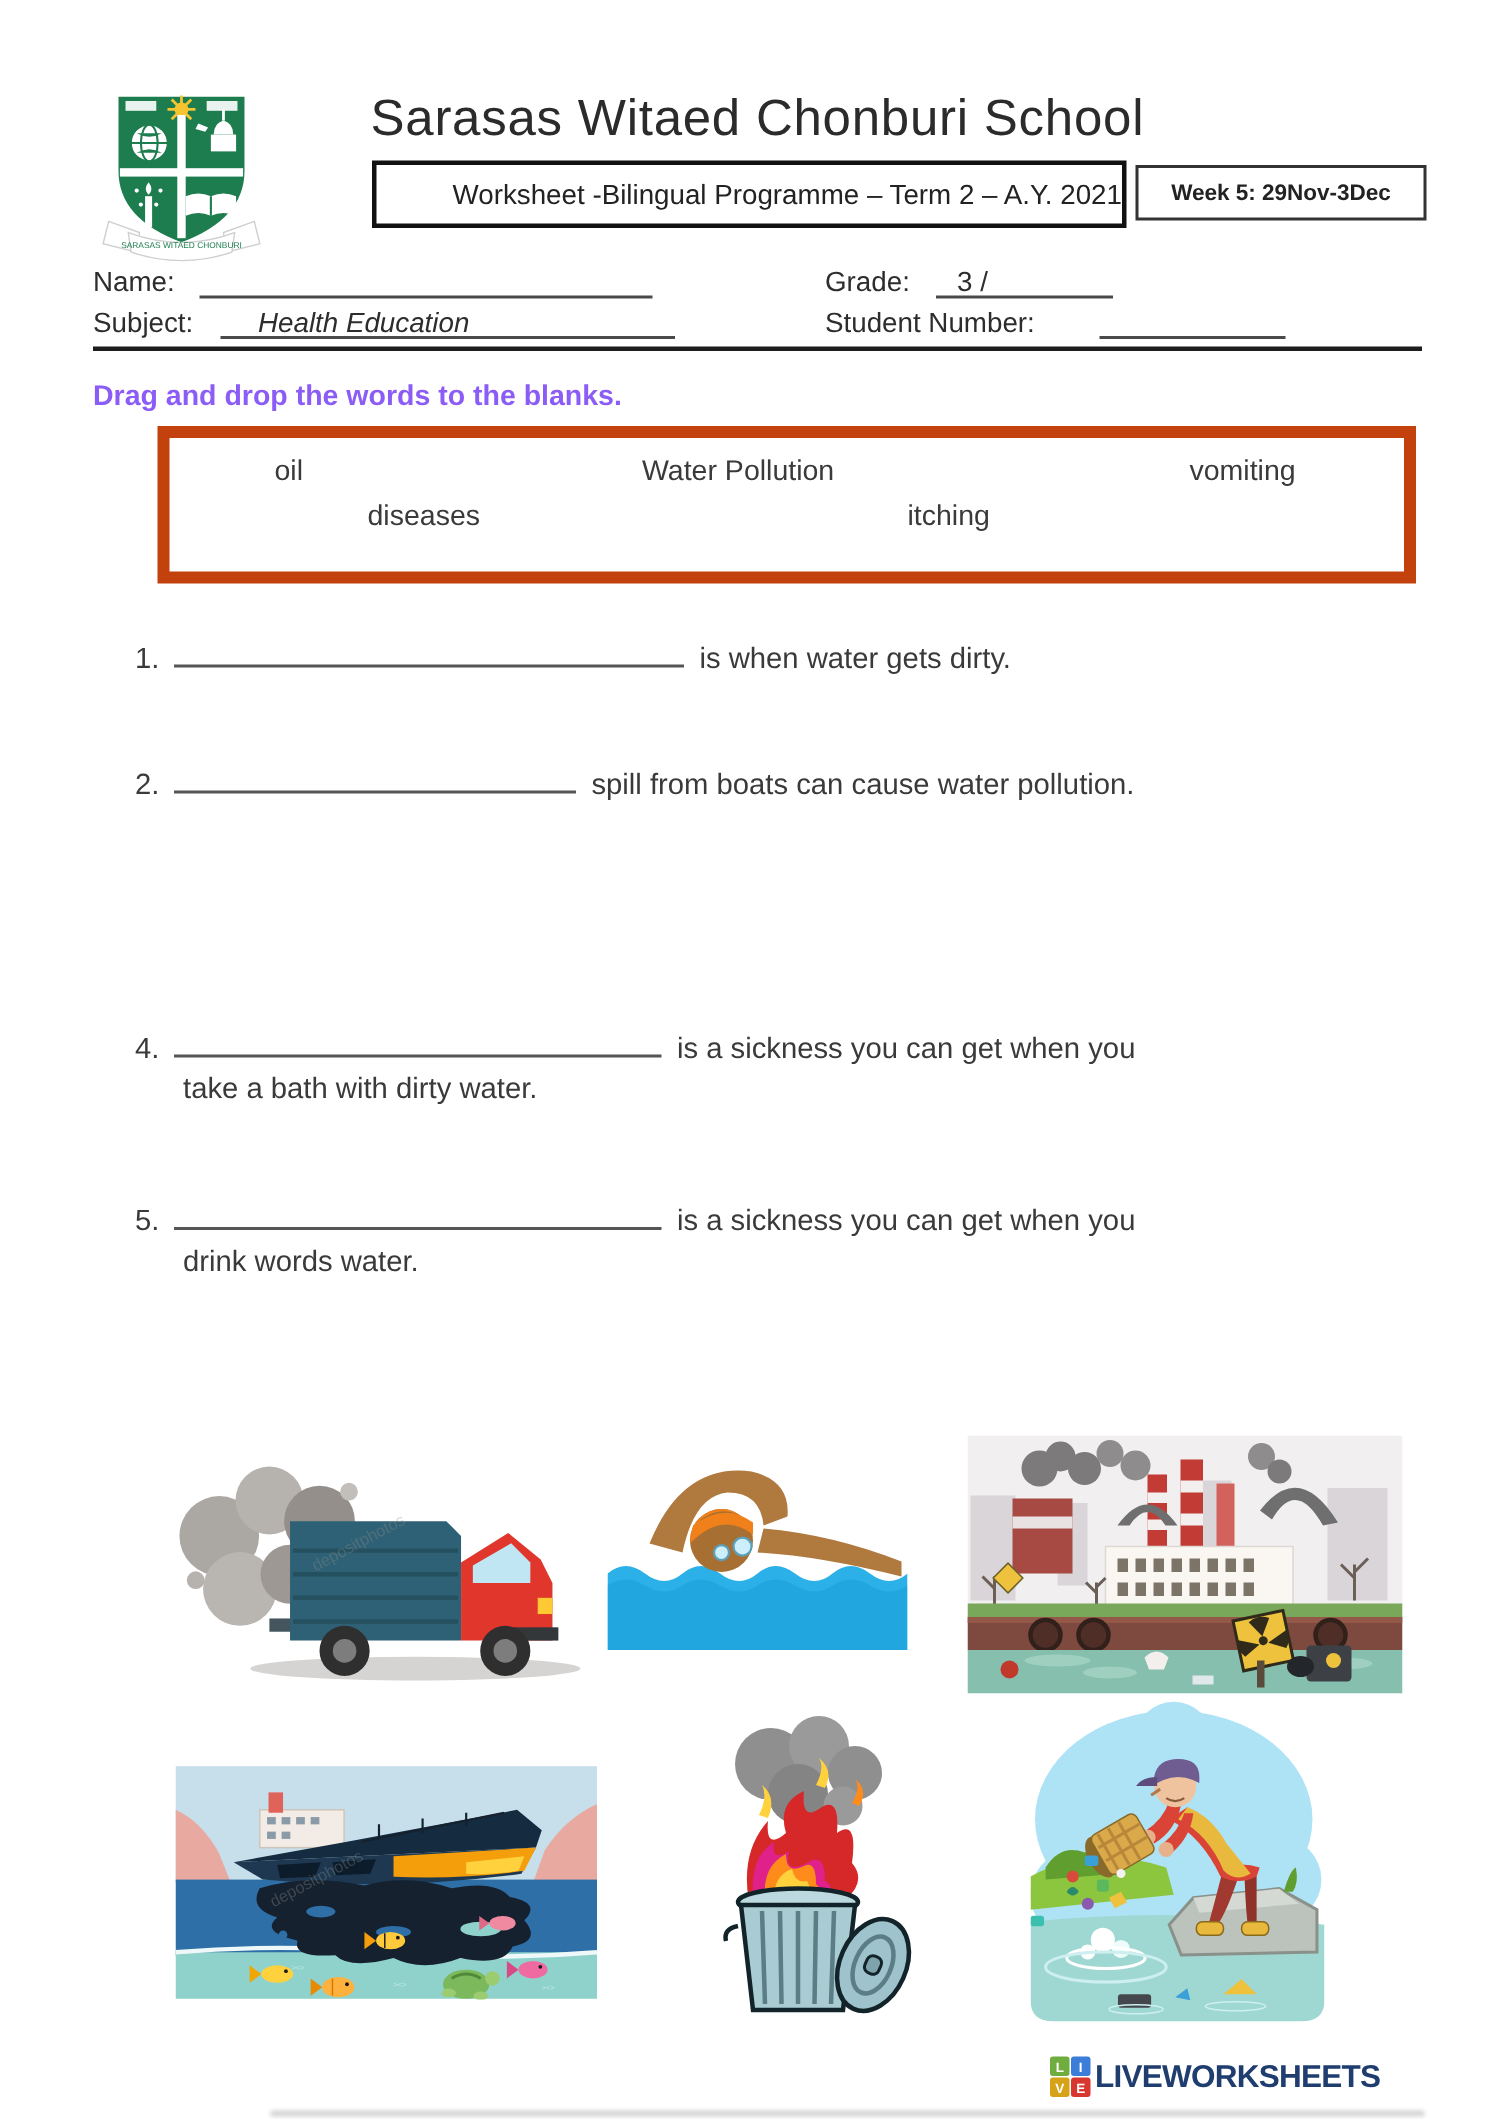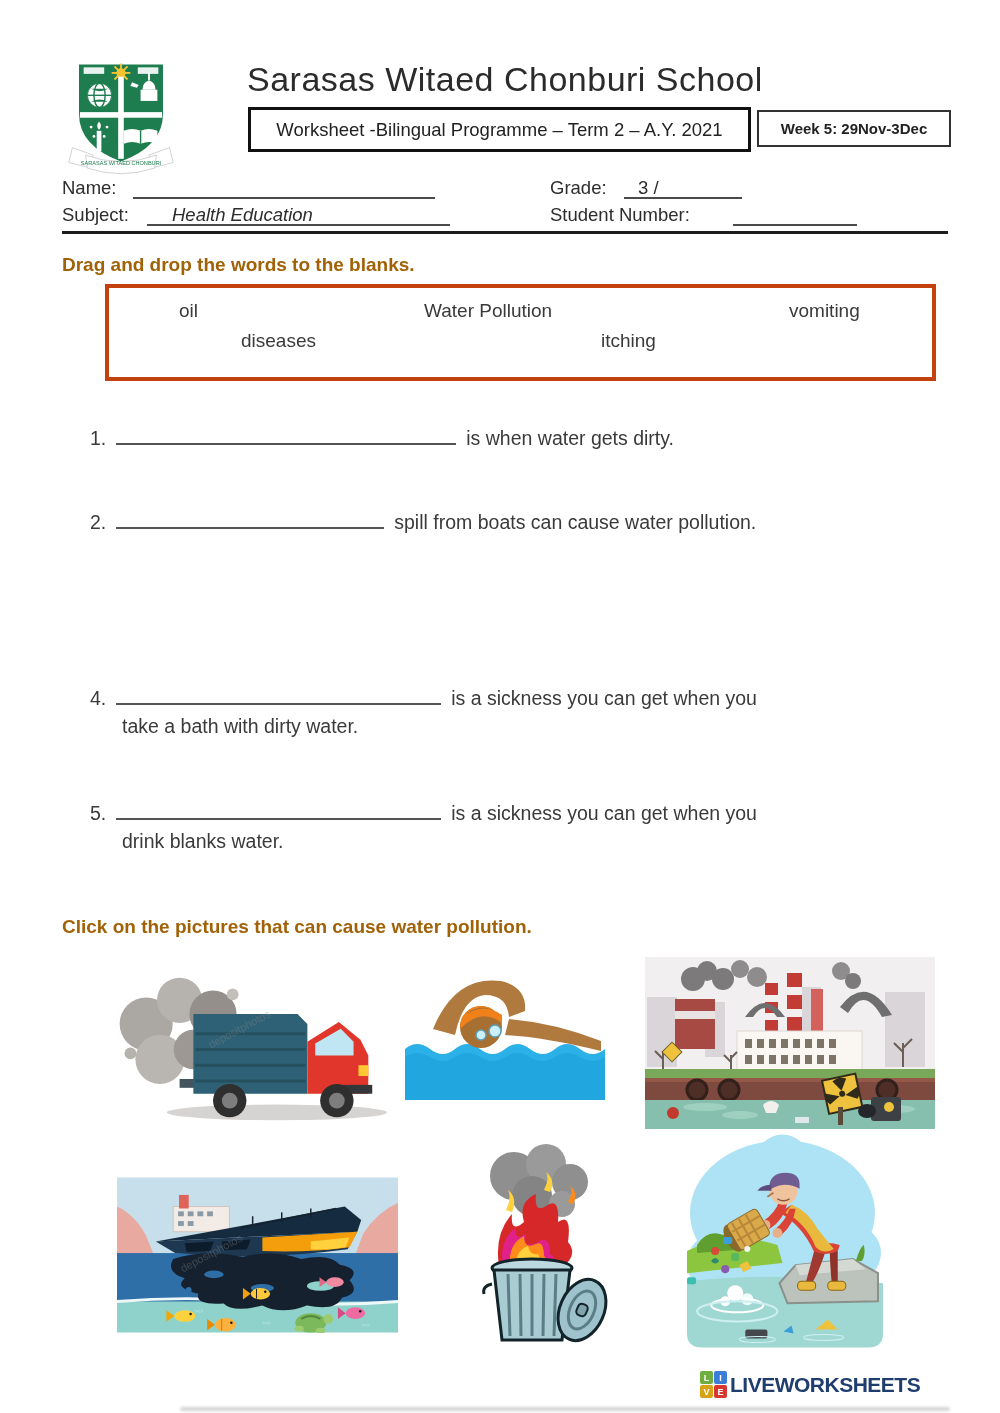--- a/index.html
+++ b/index.html
@@ -7,22 +7,22 @@
         font-family:"Liberation Sans",sans-serif;color:#2f2f2f;}
   .abs{position:absolute;}
   .school-name{font-size:34px;color:#2b2b2b;letter-spacing:.5px;white-space:nowrap;}
   .ws-box{border:3px solid #111;display:flex;align-items:center;justify-content:center;
           font-size:18.5px;color:#222;white-space:nowrap;}
   .week-box{border:2px solid #333;display:flex;align-items:center;justify-content:center;
           font-size:15px;color:#222;white-space:nowrap;}
   .lbl{font-size:18.5px;color:#2d2d2d;white-space:nowrap;}
   .uline{border-bottom:2px solid #4a4a4a;height:1px;}
   .rule{background:#1d1d1d;}
-  .bold-head{font-size:19px;font-weight:bold;color:#a16207;white-space:nowrap;}
-  .wordbox{border:4px solid #c2410c;}
+  .bold-head{font-size:19px;font-weight:bold;color:#8b5cf6;white-space:nowrap;}
+  .wordbox{border:8px solid #c2410c;}
   .bankword{position:absolute;font-size:19px;color:#3a3a3a;cursor:grab;white-space:nowrap;}
   .q{font-size:19.5px;color:#3a3a3a;white-space:nowrap;}
   .q .num{margin-right:10px;}
   .blank{display:inline-block;border-bottom:2px solid #555;height:17px;
          vertical-align:baseline;margin-right:10px;}
   .pic{cursor:pointer;}
   .pic svg{display:block;width:100%;height:100%;}
   .wm{position:absolute;font-size:11px;color:#8a8a8a;opacity:.35;transform:rotate(-28deg);
       pointer-events:none;white-space:nowrap;}
   .lw{display:flex;align-items:center;gap:3px;}
@@ -84,21 +84,21 @@
         <path d="M8,96 L30,104 L28,118 L4,112 Z" fill="#fff" stroke="#cfcfcf"></path>
         <path d="M112,96 L90,104 L92,118 L116,112 Z" fill="#fff" stroke="#cfcfcf"></path>
         <path d="M22,104 Q60,118 98,104 L96,118 Q60,130 24,118 Z" fill="#fff" stroke="#cfcfcf"></path>
         <text x="60" y="115" text-anchor="middle" font-size="6" fill="#1d7d4f">SARASAS WITAED CHONBURI</text>
       </g>
     </svg>
   </div>
 
   <div class="abs school-name" style="left:247px;top:60px;">Sarasas Witaed Chonburi School</div>
 
-  <div class="abs ws-box" style="left:248px;top:107px;width:497px;height:39px;">
+  <div class="abs ws-box" style="left:248px;top:107px;width:497px;height:39px;justify-content:flex-end;">
     <span>Worksheet -Bilingual Programme – Term 2 – A.Y. 2021</span>
   </div>
   <div class="abs week-box" style="left:757px;top:110px;width:190px;height:33px;font-weight:bold;">
     <span>Week 5: 29Nov-3Dec</span>
   </div>
 
   <div class="abs lbl" style="left:62px;top:177px;">Name:</div>
   <div class="abs uline" style="left:133px;top:196px;width:302px;"></div>
 
   <div class="abs lbl" style="left:550px;top:177px;">Grade:</div>
@@ -134,23 +134,22 @@
 
 
   <div class="abs q" style="left:90px;top:686px;">
     <span class="num">4.</span><span class="blank" style="width:325px;"></span><span>is a sickness you can get when you</span>
   </div>
   <div class="abs q" style="left:122px;top:715px;">take a bath with dirty water.</div>
 
   <div class="abs q" style="left:90px;top:801px;">
     <span class="num">5.</span><span class="blank" style="width:325px;"></span><span>is a sickness you can get when you</span>
   </div>
-  <div class="abs q" style="left:122px;top:830px;">drink blanks water.</div>
-
-  <div class="abs bold-head" style="left:62px;top:916px;">Click on the pictures that can cause water pollution.</div>
+  <div class="abs q" style="left:122px;top:830px;">drink words water.</div>
+
 
   <div class="abs pic" style="left:95px;top:963px;width:295px;height:172px;">
     <svg viewBox="0 0 300 175">
       <ellipse cx="185" cy="152" rx="112" ry="8" fill="#d6d4d2"></ellipse>
       <g>
         <circle cx="52" cy="62" r="27" fill="#aba7a3"></circle>
           <circle cx="86" cy="38" r="23" fill="#b6b2ae"></circle>
         <circle cx="120" cy="52" r="24" fill="#948f8b"></circle>
           <circle cx="66" cy="98" r="25" fill="#b9b5b1"></circle>
         <circle cx="100" cy="88" r="20" fill="#9d9894"></circle>

